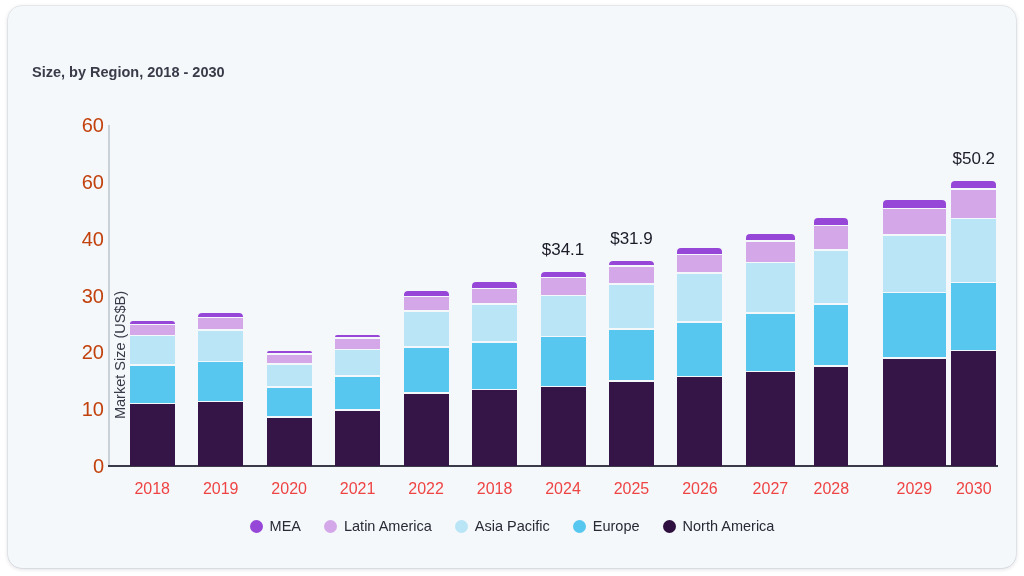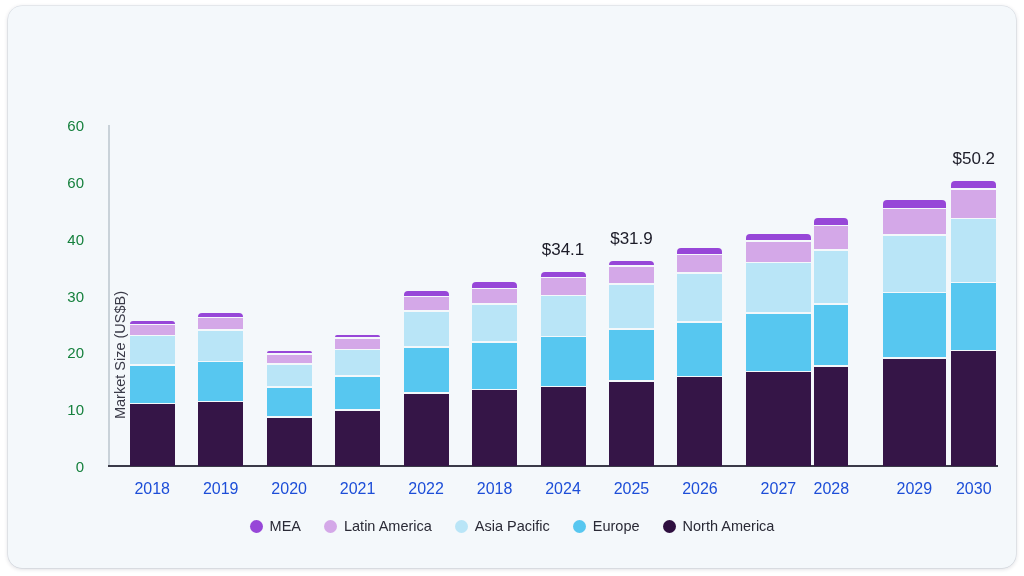--- a/index.html
+++ b/index.html
@@ -150,24 +150,24 @@
     width: 350px;
     text-align: center;
     font-size: 14.5px;
     color: #3a3a48;
     transform: rotate(-90deg);
     white-space: nowrap;
   }
   .ytick {
     position: absolute;
     right: 100%;
-    margin-right: 24px;
+    margin-right: 4px;
     transform: translateY(-50%);
-    font-size: 15px;
-    color: #15803d;
+    font-size: 20px;
+    color: #c2410c;
     white-space: nowrap;
   }
 
   
   .bar-group {
     position: absolute;
     bottom: 0;
     text-align: center;
   }
   .bar-stack {
@@ -191,21 +191,21 @@
     font-size: 17px;
     color: #1c1c28;
     white-space: nowrap;
   }
   .xtick {
     position: absolute;
     left: 50%;
     transform: translateX(-50%);
     top: 355px;
     font-size: 16px;
-    color: #1d4ed8;
+    color: #ef4444;
     white-space: nowrap;
   }
 
   
   #legend {
     position: absolute;
     left: 0;
     top: 512px;
     width: 1008px;
     display: flex;
@@ -228,20 +228,21 @@
     font-size: 14.5px;
     color: #2a2a36;
     white-space: nowrap;
   }
 </style>
 </head>
 <body>
 
 <div id="card">
 
+  <div id="subtitle">Size, by Region, 2018 - 2030</div>
 
 
   <div id="axis-line"></div>
   <div id="baseline"></div>
 
   <div id="plot">
     <div id="ylabel">Market Size (US$B)</div>
     <div id="yticks">
         <div class="ytick" style="top: 341px;">0</div>
         <div class="ytick" style="top: 284.167px;">10</div>
@@ -337,21 +338,21 @@
         <div class="bar-group" style="left: 569.423px; width: 45px; height: 341px;">
           <div class="bar-stack" style="height: 217.672px;">
             <div class="seg" style="background: rgb(53, 21, 71); bottom: 0px; height: 88.66px;"></div>
             <div class="seg" style="background: rgb(87, 199, 240); bottom: 88.66px; height: 53.06px; margin-bottom: 1.5px;"></div>
             <div class="seg" style="background: rgb(185, 229, 247); bottom: 143.22px; height: 47.3767px; margin-bottom: 1.5px;"></div>
             <div class="seg" style="background: rgb(212, 168, 232); bottom: 192.097px; height: 17.255px; margin-bottom: 1.5px;"></div>
             <div class="seg top-cap" style="background: rgb(151, 71, 216); bottom: 210.852px; height: 5.32px; margin-bottom: 1.5px;"></div>
           </div>
           <div class="xtick">2026</div>
         </div>
-        <div class="bar-group" style="left: 637.885px; width: 65px; height: 341px;">
+        <div class="bar-group" style="left: 637.885px; width: 49px; height: 341px;">
           <div class="bar-stack" style="height: 231.88px;">
             <div class="seg" style="background: rgb(53, 21, 71); bottom: 0px; height: 93.775px;"></div>
             <div class="seg" style="background: rgb(87, 199, 240); bottom: 93.775px; height: 57.0383px; margin-bottom: 1.5px;"></div>
             <div class="seg" style="background: rgb(185, 229, 247); bottom: 152.313px; height: 49.0817px; margin-bottom: 1.5px;"></div>
             <div class="seg" style="background: rgb(212, 168, 232); bottom: 202.895px; height: 20.0967px; margin-bottom: 1.5px;"></div>
             <div class="seg top-cap" style="background: rgb(151, 71, 216); bottom: 224.492px; height: 5.88833px; margin-bottom: 1.5px;"></div>
           </div>
           <div class="xtick">2027</div>
         </div>
         <div class="bar-group" style="left: 706.346px; width: 34px; height: 341px;">

